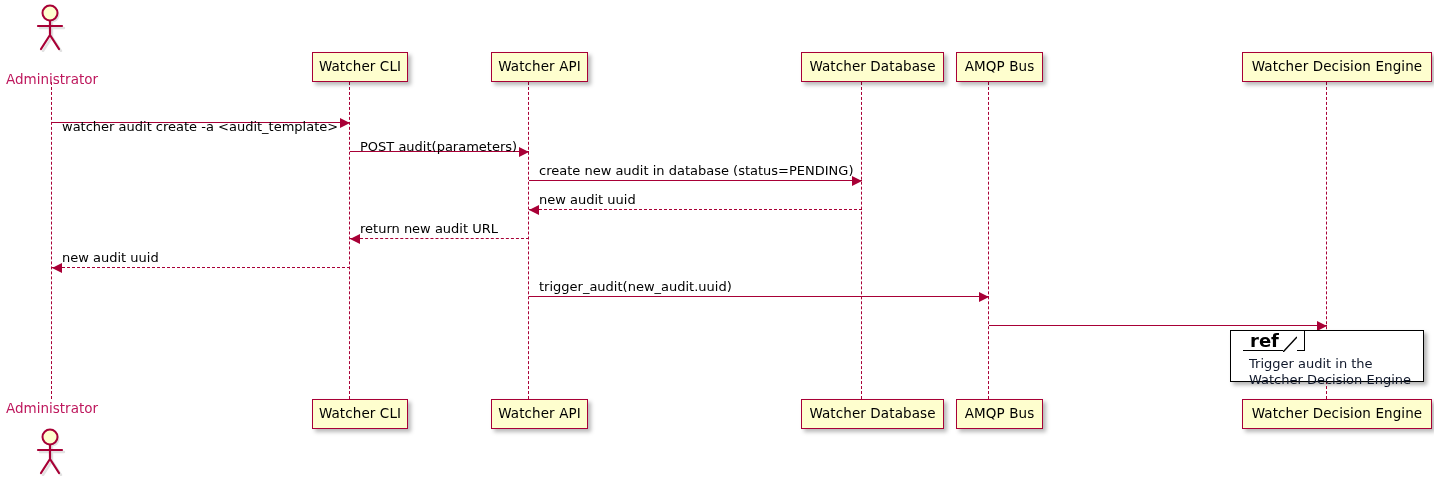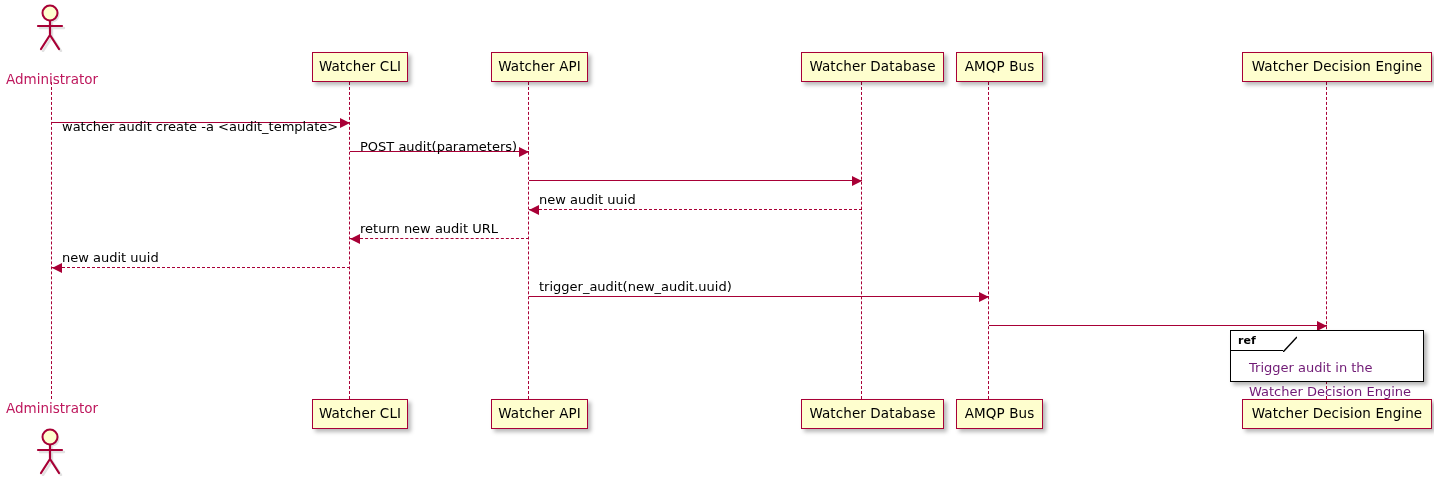--- a/index.html
+++ b/index.html
@@ -89,45 +89,45 @@
   .ref-box{
     position:absolute;
     box-sizing:border-box;
     background:#FFFFFF;
     border:1.5px solid #000000;
     box-shadow:3px 3px 4px rgba(0,0,0,0.30);
     z-index:8;
   }
   .ref-tab{
     position:absolute;
-    left:0;top:0;
+    left:12px;top:0;
     height:20px;
     box-sizing:border-box;
     background:#FFFFFF;
     border-right:1.5px solid #000000;
     border-bottom:1.5px solid #000000;
-    font-size:11px;
+    font-size:18px;
     font-weight:bold;
     color:#000000;
     display:flex;
     align-items:center;
     padding:0 9px 0 7px;
     line-height:1;
   }
   .ref-tab-clip{
     position:absolute;
     top:0;
     width:14px;height:20px;
     background:#FFFFFF;
   }
   .ref-body{
     position:absolute;
     font-size:13px;
-    color:#701a75;
-    line-height:24px;
+    color:#0f172a;
+    line-height:16px;
     white-space:pre-line;
     text-align:left;
   }
 </style>
 </head>
 <body>
 
 <div id="diagram">
     <div class="lifeline" style="left: 51.25px; top: 82px; height: 317px;"></div>
     <div class="lifeline" style="left: 349.25px; top: 82px; height: 317px;"></div>
@@ -184,20 +184,21 @@
       <span>Watcher Decision Engine</span>
     </div>
     <div class="msg-line" style="left: 52px; top: 122px; width: 298px;"></div>
     <div class="arrow-head right" style="top: 117.75px; left: 340px;"></div>
     <div class="msg-label" style="left: 62px; top: 96px; margin-top: 24px;">watcher audit create -a &lt;audit_template&gt;</div>
     <div class="msg-line" style="left: 350px; top: 151px; width: 179px;"></div>
     <div class="arrow-head right" style="top: 146.75px; left: 519px;"></div>
     <div class="msg-label" style="left: 360px; top: 140px;">POST audit(parameters)</div>
     <div class="msg-line" style="left: 529px; top: 180px; width: 333px;"></div>
     <div class="arrow-head right" style="top: 175.75px; left: 852px;"></div>
+    <div class="msg-label" style="left: 539px; top: 164px;">create new audit in database (status=PENDING)</div>
     <div class="msg-line ret" style="left: 529px; top: 209px; width: 333px;"></div>
     <div class="arrow-head left" style="top: 204.75px; left: 529px;"></div>
     <div class="msg-label" style="left: 539px; top: 193px;">new audit uuid</div>
     <div class="msg-line ret" style="left: 350px; top: 238px; width: 179px;"></div>
     <div class="arrow-head left" style="top: 233.75px; left: 350px;"></div>
     <div class="msg-label" style="left: 360px; top: 222px;">return new audit URL</div>
     <div class="msg-line ret" style="left: 52px; top: 267px; width: 298px;"></div>
     <div class="arrow-head left" style="top: 262.75px; left: 52px;"></div>
     <div class="msg-label" style="left: 62px; top: 251px;">new audit uuid</div>
     <div class="msg-line" style="left: 529px; top: 296px; width: 460px;"></div>

